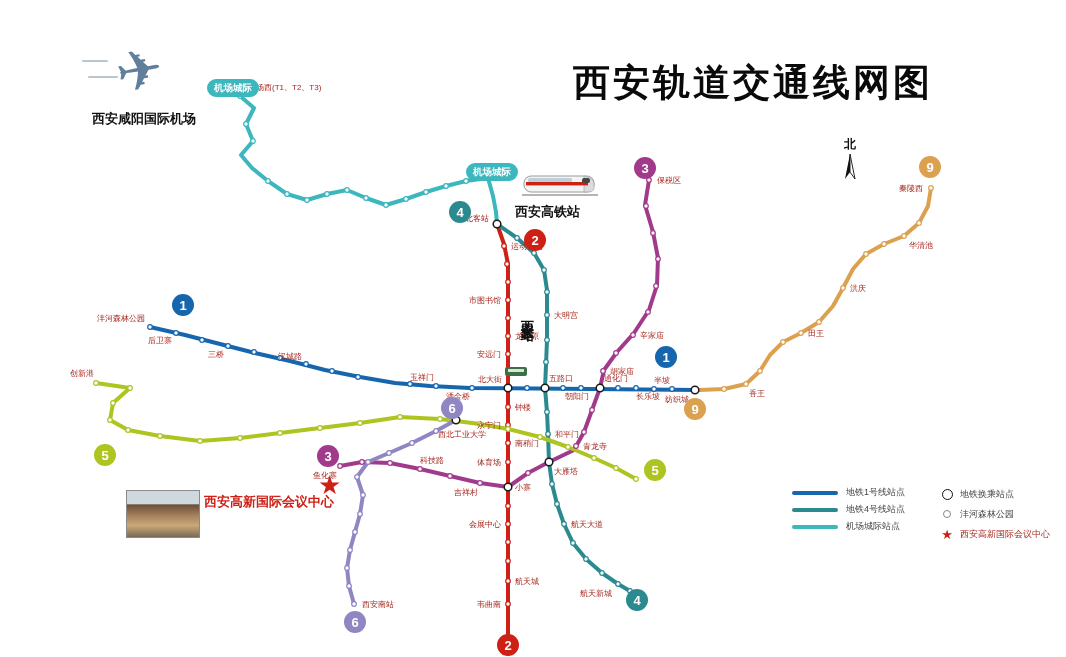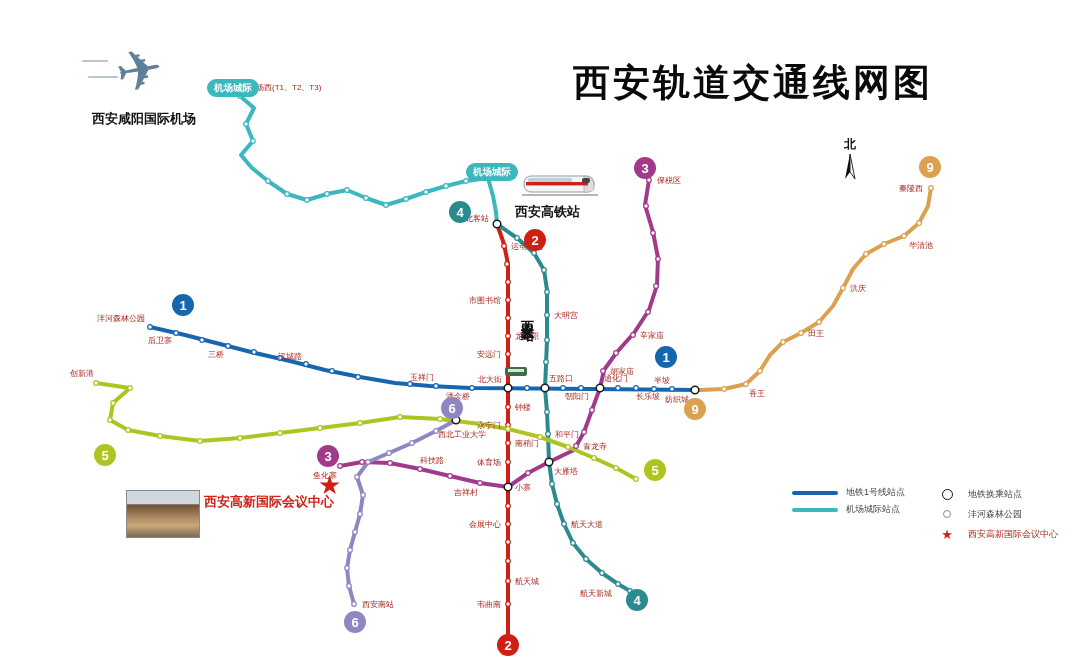--- a/index.html
+++ b/index.html
@@ -19,21 +19,21 @@
   .photo{width:74px;height:48px;border:1px solid #8a8a8a;box-sizing:border-box;
          background:linear-gradient(180deg,#cfd8de 0%,#cfd8de 28%,#6b4f3a 30%,#a8845f 55%,#caa878 75%,#7a6a55 100%);}
   .compass{text-align:center;width:28px;}
   .compass .n{font-size:12px;font-weight:bold;color:#111;}
   #legend{width:248px;}
   .legend-cols{position:relative;}
   .legend-row{display:flex;align-items:center;height:17px;}
   .legend-swatch{width:46px;height:4px;border-radius:2px;margin-right:8px;flex:0 0 auto;}
   .legend-label{font-size:9px;color:#444;white-space:nowrap;}
   #legend-symbols{position:absolute;left:148px;top:0;}
-  .symbol-row{display:flex;align-items:center;height:20px;gap:8px;}
+  .symbol-row{display:flex;align-items:center;height:20px;}
   .sym{width:14px;display:flex;justify-content:center;margin-right:6px;flex:0 0 auto;}
   .sym-transfer{width:9px;height:9px;border:1.6px solid #111;border-radius:50%;background:#fff;}
   .sym-station{width:6px;height:6px;border:1.4px solid #888;border-radius:50%;background:#fff;}
   .sym-star{color:#cf2016;font-size:13px;line-height:1;}
   .rail-icon{width:22px;height:9px;background:#3e6e46;border-radius:2px;position:relative;}
   .rail-icon:before{content:"";position:absolute;left:3px;top:2px;width:16px;height:3px;background:#d8e4d8;}
 </style>
 </head>
 <body>
 
@@ -304,20 +304,24 @@
   </div>
 
   <div id="legend" class="overlay" style="left:792px;top:484px;">
     <div class="legend-cols">
       <div id="legend-lines">
           <div class="legend-row">
             <span class="legend-swatch" style="background: rgb(22, 102, 174);"></span>
             <span class="legend-label">地铁1号线站点</span>
           </div>
           <div class="legend-row">
+            <span class="legend-swatch" style="background: rgb(43, 138, 143);"></span>
+            <span class="legend-label">地铁4号线站点</span>
+          </div>
+          <div class="legend-row">
             <span class="legend-swatch" style="background: rgb(59, 183, 189);"></span>
             <span class="legend-label">机场城际站点</span>
           </div>
         </div>
       <div id="legend-symbols">
           <div class="symbol-row">
             <span class="sym">
               <span class="sym-transfer"></span>
             </span>
             <span class="legend-label">地铁换乘站点</span>

